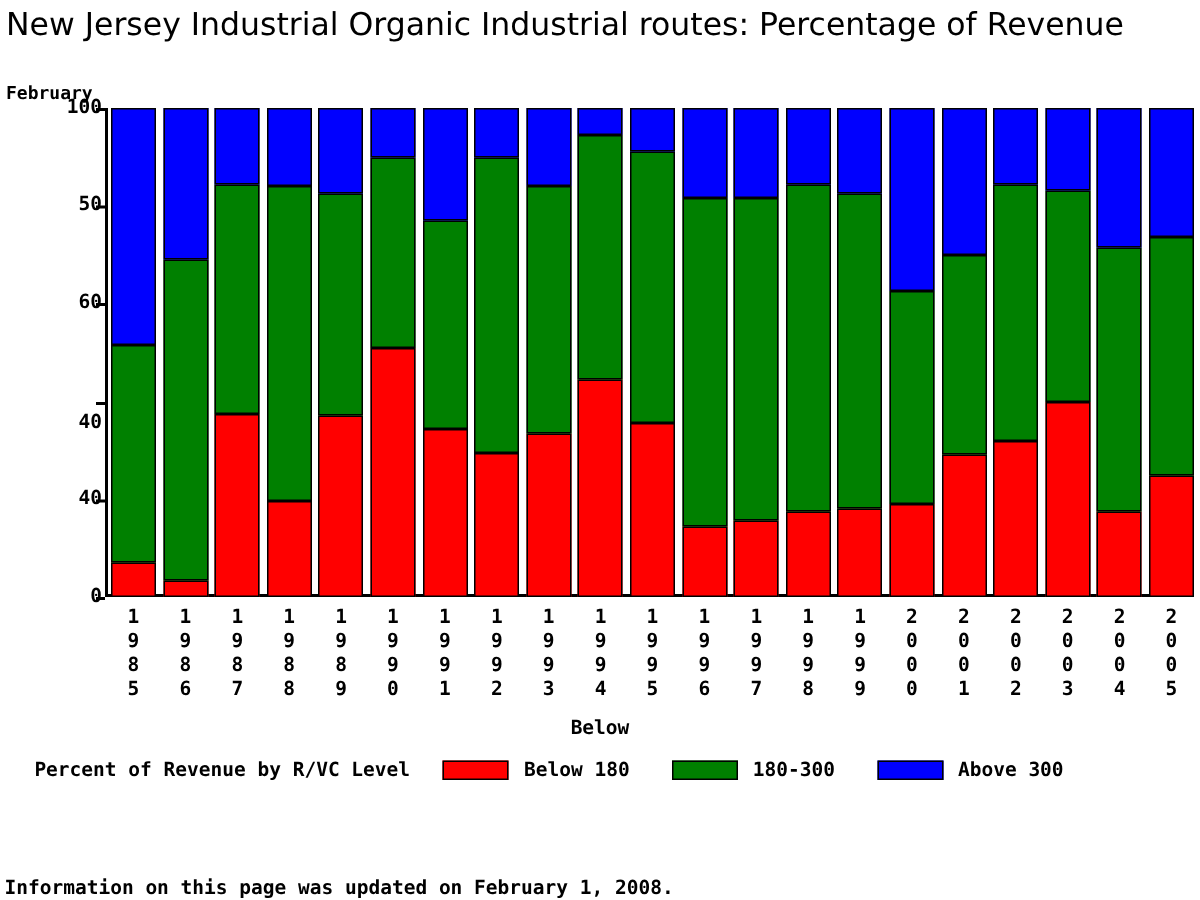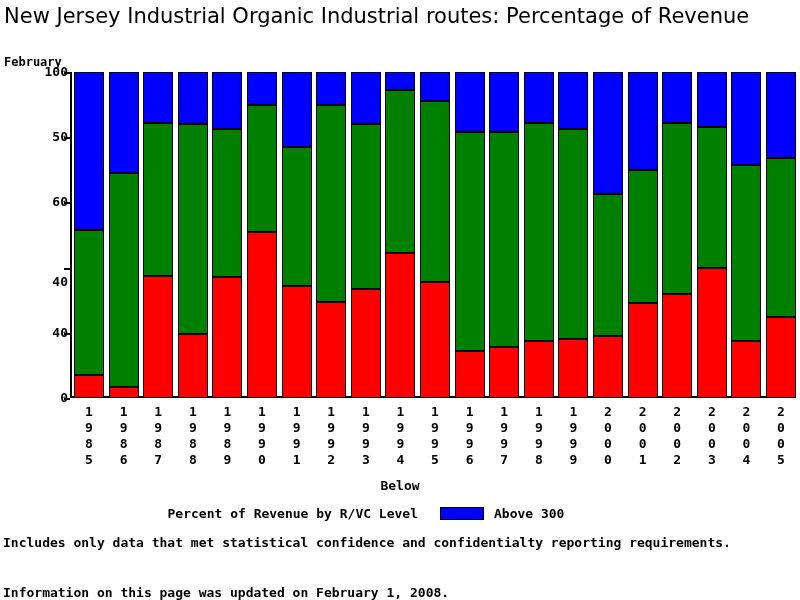--- a/index.html
+++ b/index.html
@@ -422,23 +422,30 @@
       <span>5</span>
     </div>
   </div>
 
 <div id="xlabel">Below</div>
 
 <div id="legend">
   <div id="legend-title">Percent of Revenue by R/VC Level</div>
   <div id="legend-items" style="display:flex;align-items:center;">
       <div class="legend-item">
+        <div class="legend-swatch" style="background: rgb(255, 0, 0);"></div>
+        <div class="legend-text">Below 180</div>
+      </div>
+      <div class="legend-item">
+        <div class="legend-swatch" style="background: rgb(0, 128, 0);"></div>
+        <div class="legend-text">180-300</div>
+      </div>
+      <div class="legend-item">
         <div class="legend-swatch" style="background: rgb(0, 0, 255);"></div>
         <div class="legend-text">Above 300</div>
       </div>
     </div>
 </div>
 
 <div id="footnote">
-  <div>Includes only data that met statistical confidence and confidentialty reporting requirements.</div>
 </div>
 
 <div id="updated">Information on this page was updated on February 1, 2008.</div>
 
 </body></html>

